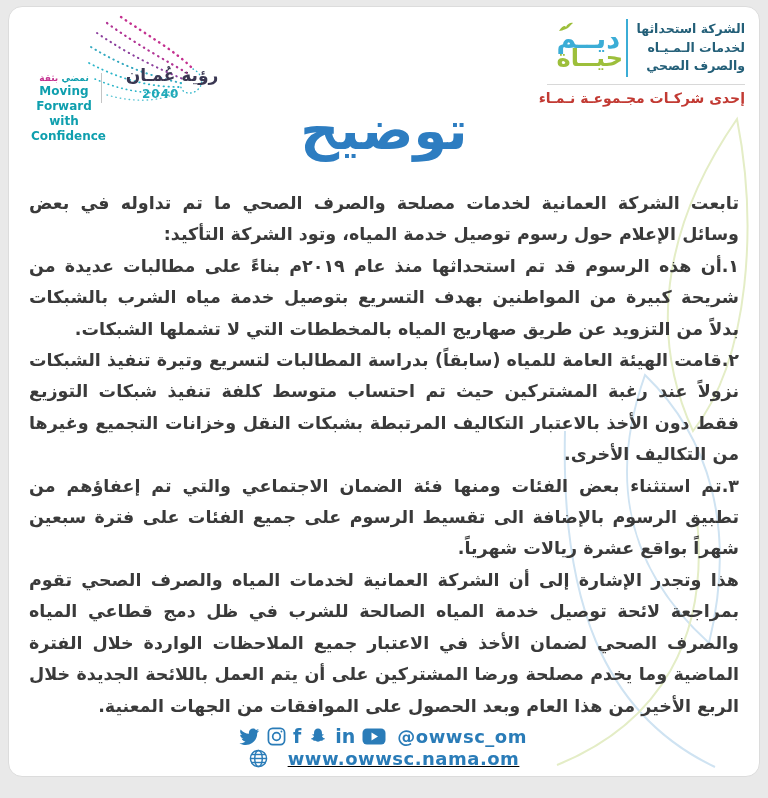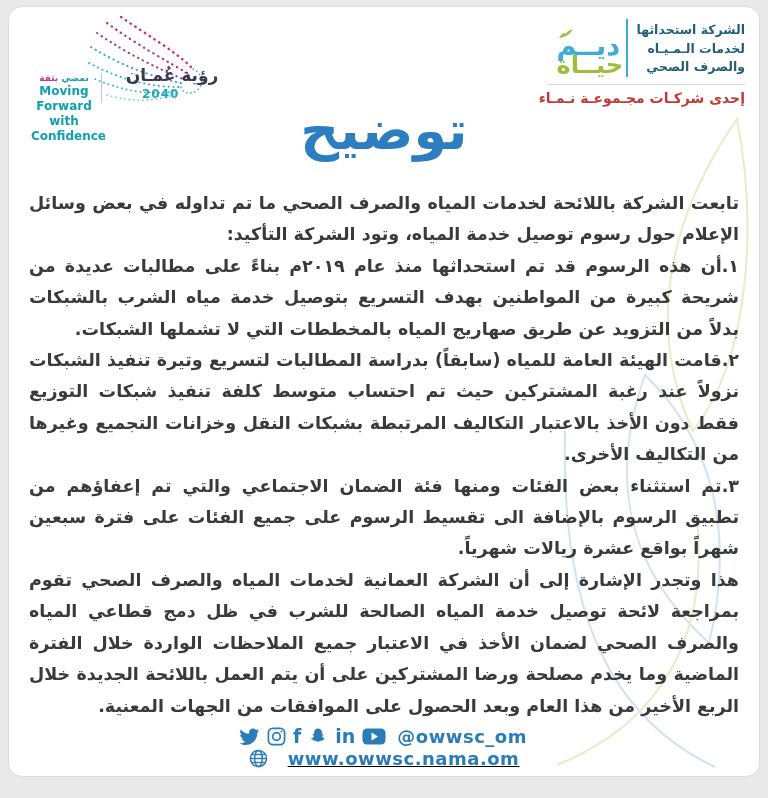--- a/index.html
+++ b/index.html
@@ -29,21 +29,21 @@
   .vision-tagline{
     position:absolute;left:6px;top:60px;width:66px;text-align:center;line-height:1.25;
   }
   .vision-tagline .ar{font-size:9px;font-weight:bold;direction:rtl;}
   .vision-tagline .ar .w1{color:#0f9fae;}
   .vision-tagline .ar .w2{color:#c4308f;}
   .vision-tagline .en{font-size:12px;font-weight:bold;color:#0f9fae;}
   .vision-vline{position:absolute;left:76px;top:60px;width:1px;height:30px;background:#c5c5c5;}
 
   .diam-logo{position:absolute;right:14px;top:12px;width:198px;z-index:2;}
-  .diam-top{display:flex;align-items:flex-end;justify-content:flex-end;gap:8px;}
+  .diam-top{display:flex;align-items:center;justify-content:flex-end;gap:8px;}
   .diam-wordmark{position:relative;width:62px;text-align:right;line-height:.95;}
   .diam-wordmark .t1{font-size:27px;font-weight:bold;color:#3badd6;display:block;}
   .diam-wordmark .t2{font-size:24px;font-weight:bold;color:#9dbf3b;display:block;margin-top:-4px;}
   .diam-bird{position:absolute;left:2px;top:-4px;}
   .diam-vline{width:2px;height:58px;background:#3badd6;}
   .diam-company{
     direction:rtl;text-align:right;font-size:12.5px;font-weight:bold;
     color:#235f78;line-height:1.5;white-space:nowrap;
   }
   .diam-divider{border-top:1px solid #d8d8d8;margin:7px 0 5px 0;}
@@ -126,21 +126,21 @@
         <div>والصرف الصحي</div>
       </div>
     </div>
     <div class="diam-divider"></div>
     <div class="diam-group">إحدى شركـات مجـموعـة نـمـاء</div>
   </div>
 
   <div class="page-title">توضيح</div>
 
   <div class="body-text">
-    <p>تابعت الشركة باللائحة لخدمات المياه والصرف الصحي ما تم تداوله في بعض وسائل الإعلام حول رسوم توصيل خدمة المياه، وتود الشركة التأكيد:</p>
+    <p>تابعت الشركة العمانية لخدمات مصلحة والصرف الصحي ما تم تداوله في بعض وسائل الإعلام حول رسوم توصيل خدمة المياه، وتود الشركة التأكيد:</p>
     <p>١.أن هذه الرسوم قد تم استحداثها منذ عام ٢٠١٩م بناءً على مطالبات عديدة من شريحة كبيرة من المواطنين بهدف التسريع بتوصيل خدمة مياه الشرب بالشبكات بدلاً من التزويد عن طريق صهاريج المياه بالمخططات التي لا تشملها الشبكات.</p>
     <p>٢.قامت الهيئة العامة للمياه (سابقاً) بدراسة المطالبات لتسريع وتيرة تنفيذ الشبكات نزولاً عند رغبة المشتركين حيث تم احتساب متوسط كلفة تنفيذ شبكات التوزيع فقط دون الأخذ بالاعتبار التكاليف المرتبطة بشبكات النقل وخزانات التجميع وغيرها من التكاليف الأخرى.</p>
     <p>٣.تم استثناء بعض الفئات ومنها فئة الضمان الاجتماعي والتي تم إعفاؤهم من تطبيق الرسوم بالإضافة الى تقسيط الرسوم على جميع الفئات على فترة سبعين شهراً بواقع عشرة ريالات شهرياً.</p>
     <p>هذا وتجدر الإشارة إلى أن الشركة العمانية لخدمات المياه والصرف الصحي تقوم بمراجعة لائحة توصيل خدمة المياه الصالحة للشرب في ظل دمج قطاعي المياه والصرف الصحي لضمان الأخذ في الاعتبار جميع الملاحظات الواردة خلال الفترة الماضية وما يخدم مصلحة ورضا المشتركين على أن يتم العمل باللائحة الجديدة خلال الربع الأخير من هذا العام وبعد الحصول على الموافقات من الجهات المعنية.</p>
   </div>
 
   <div class="footer">
     <div class="social-row">
       <svg width="21" height="18" viewBox="0 0 24 20" fill="#2a7cb8">
         <path d="M23,2.5c-.8.4-1.7.6-2.6.8.9-.6,1.6-1.5,2-2.5-.9.5-1.9.9-2.9,1.1C18.6,1,17.4.4,16,.4c-2.6,0-4.7,2.1-4.7,4.7,0,.4,0,.7.1,1.1C7.7,6,4.2,4.1,1.9,1.3,1.5,2,1.3,2.8,1.3,3.7c0,1.6.8,3.1,2.1,3.9-.8,0-1.5-.2-2.1-.6v.1c0,2.3,1.6,4.2,3.8,4.6-.4.1-.8.2-1.2.2-.3,0-.6,0-.9-.1.6,1.9,2.3,3.2,4.4,3.3-1.6,1.3-3.6,2-5.8,2-.4,0-.7,0-1.1-.1,2.1,1.3,4.5,2.1,7.1,2.1,8.5,0,13.2-7,13.2-13.2v-.6c.9-.7,1.7-1.5,2.2-2.4Z"></path>

